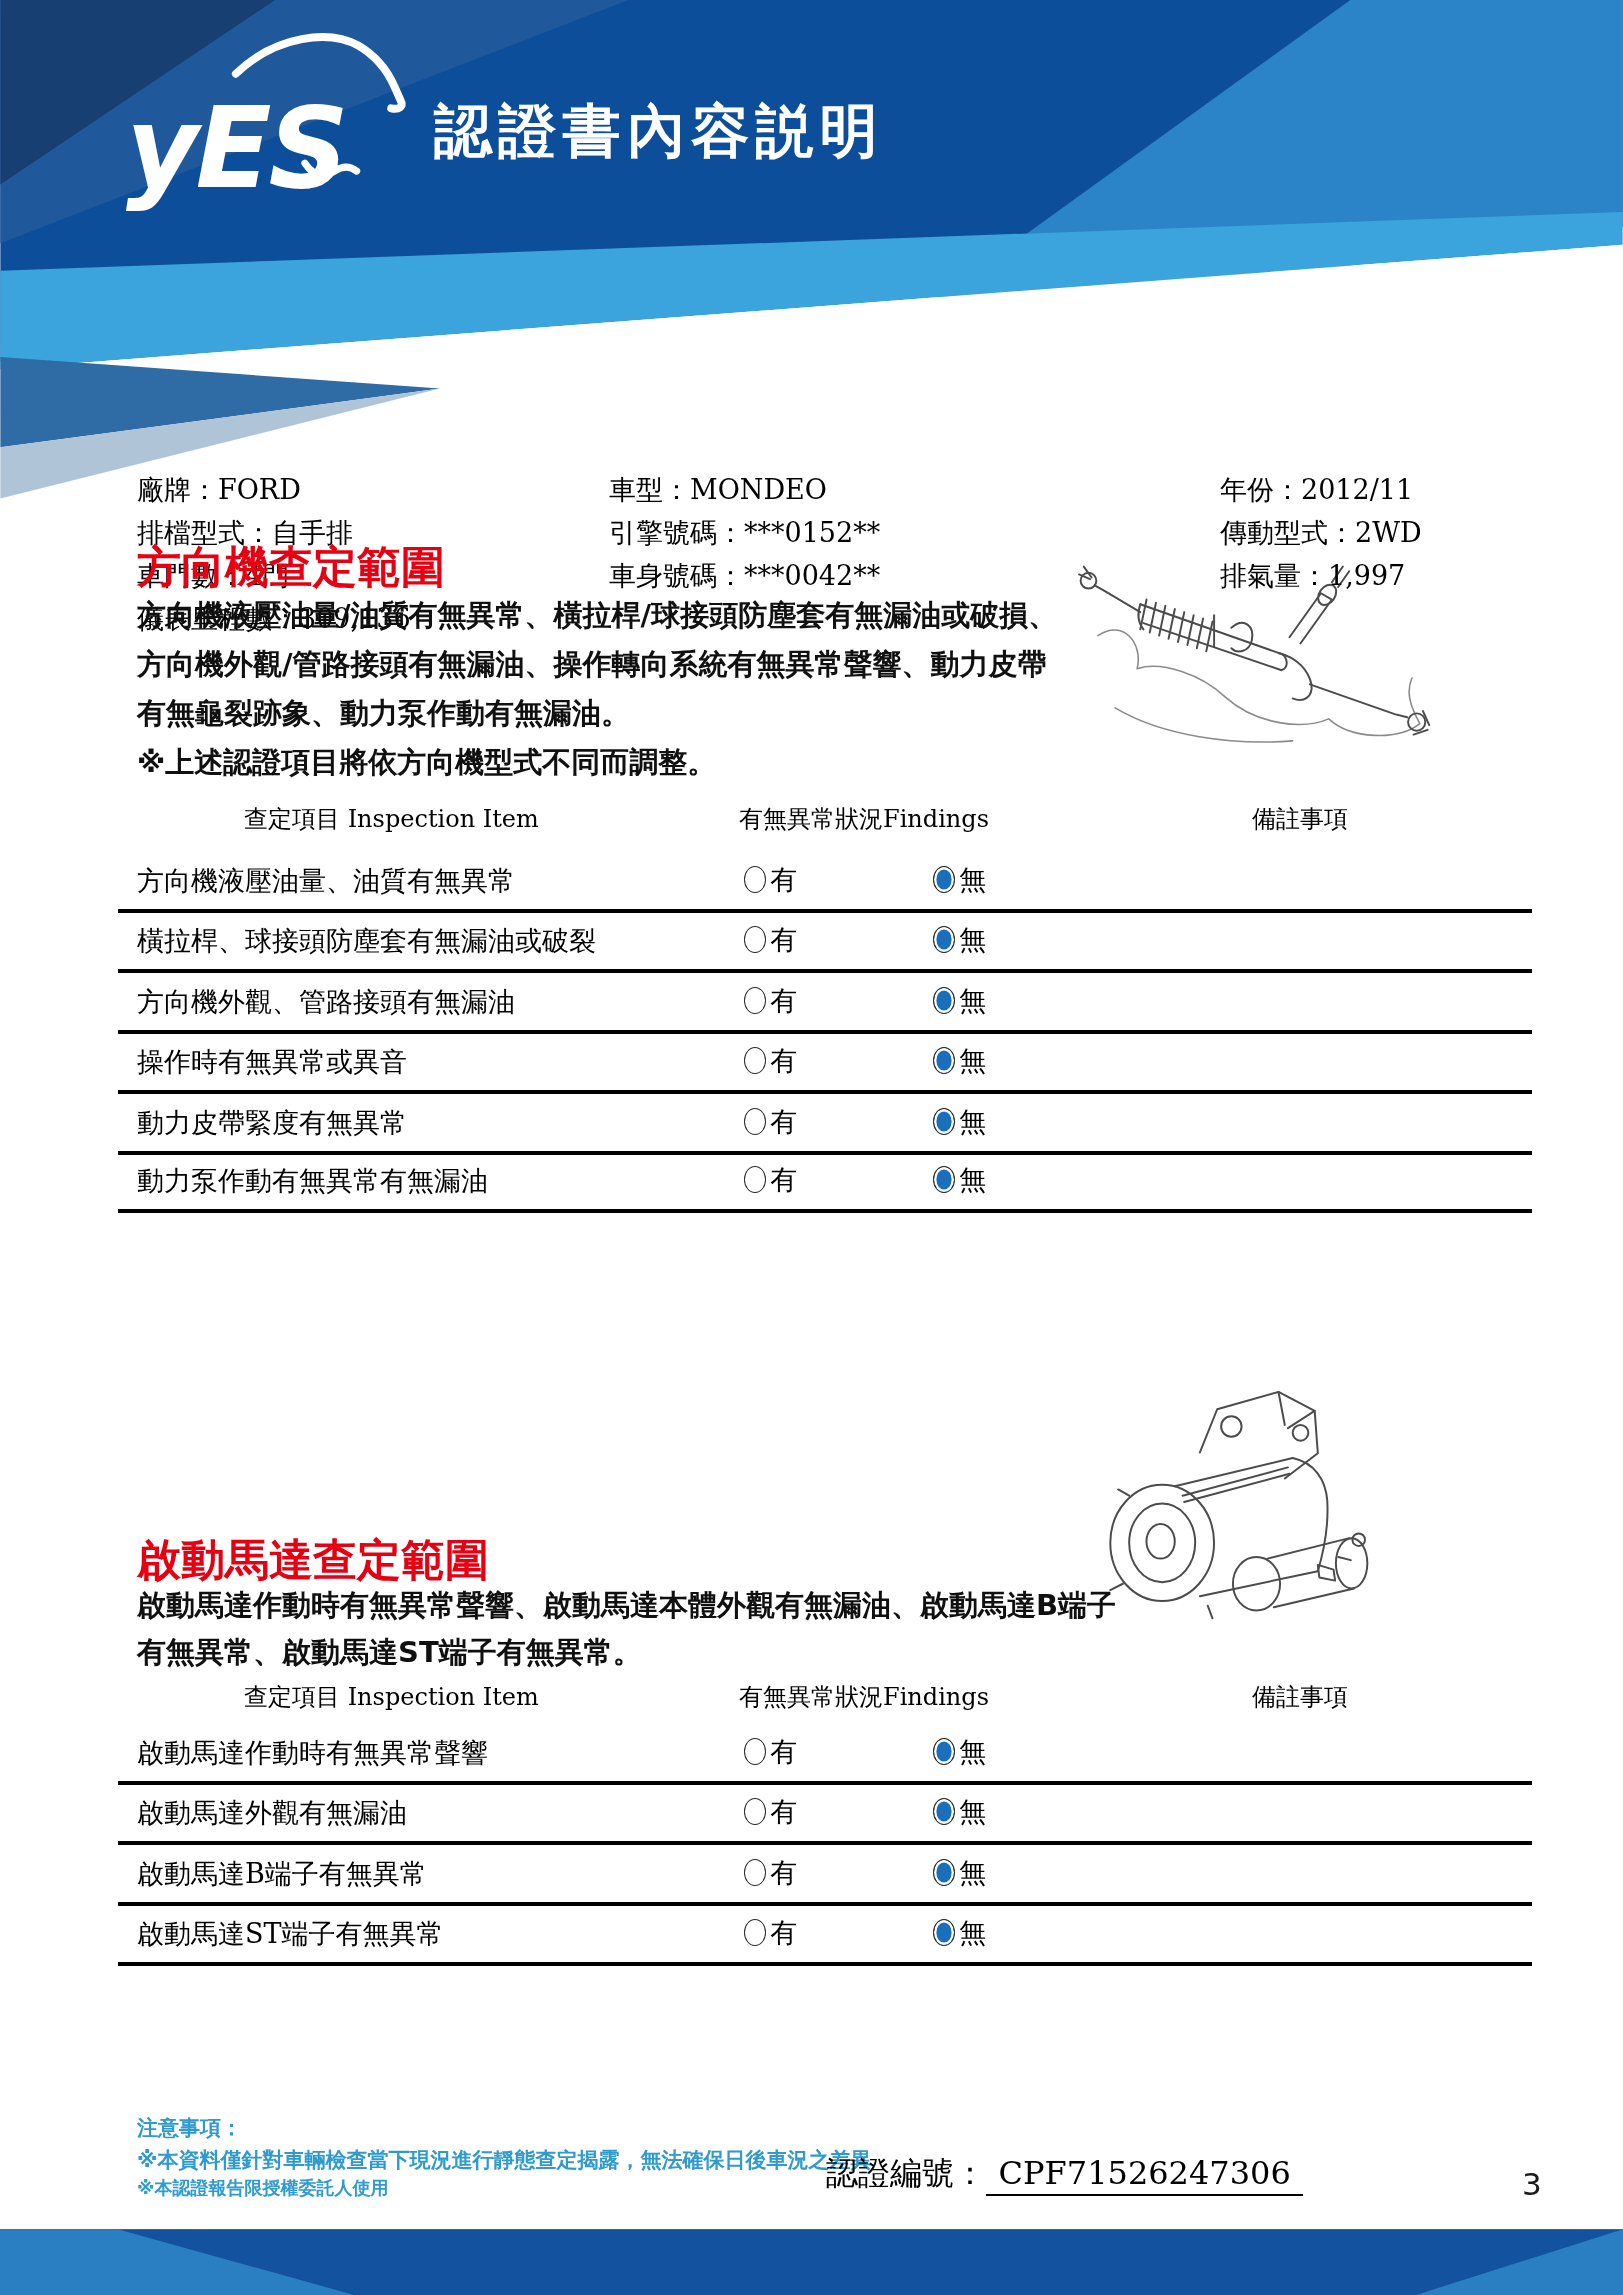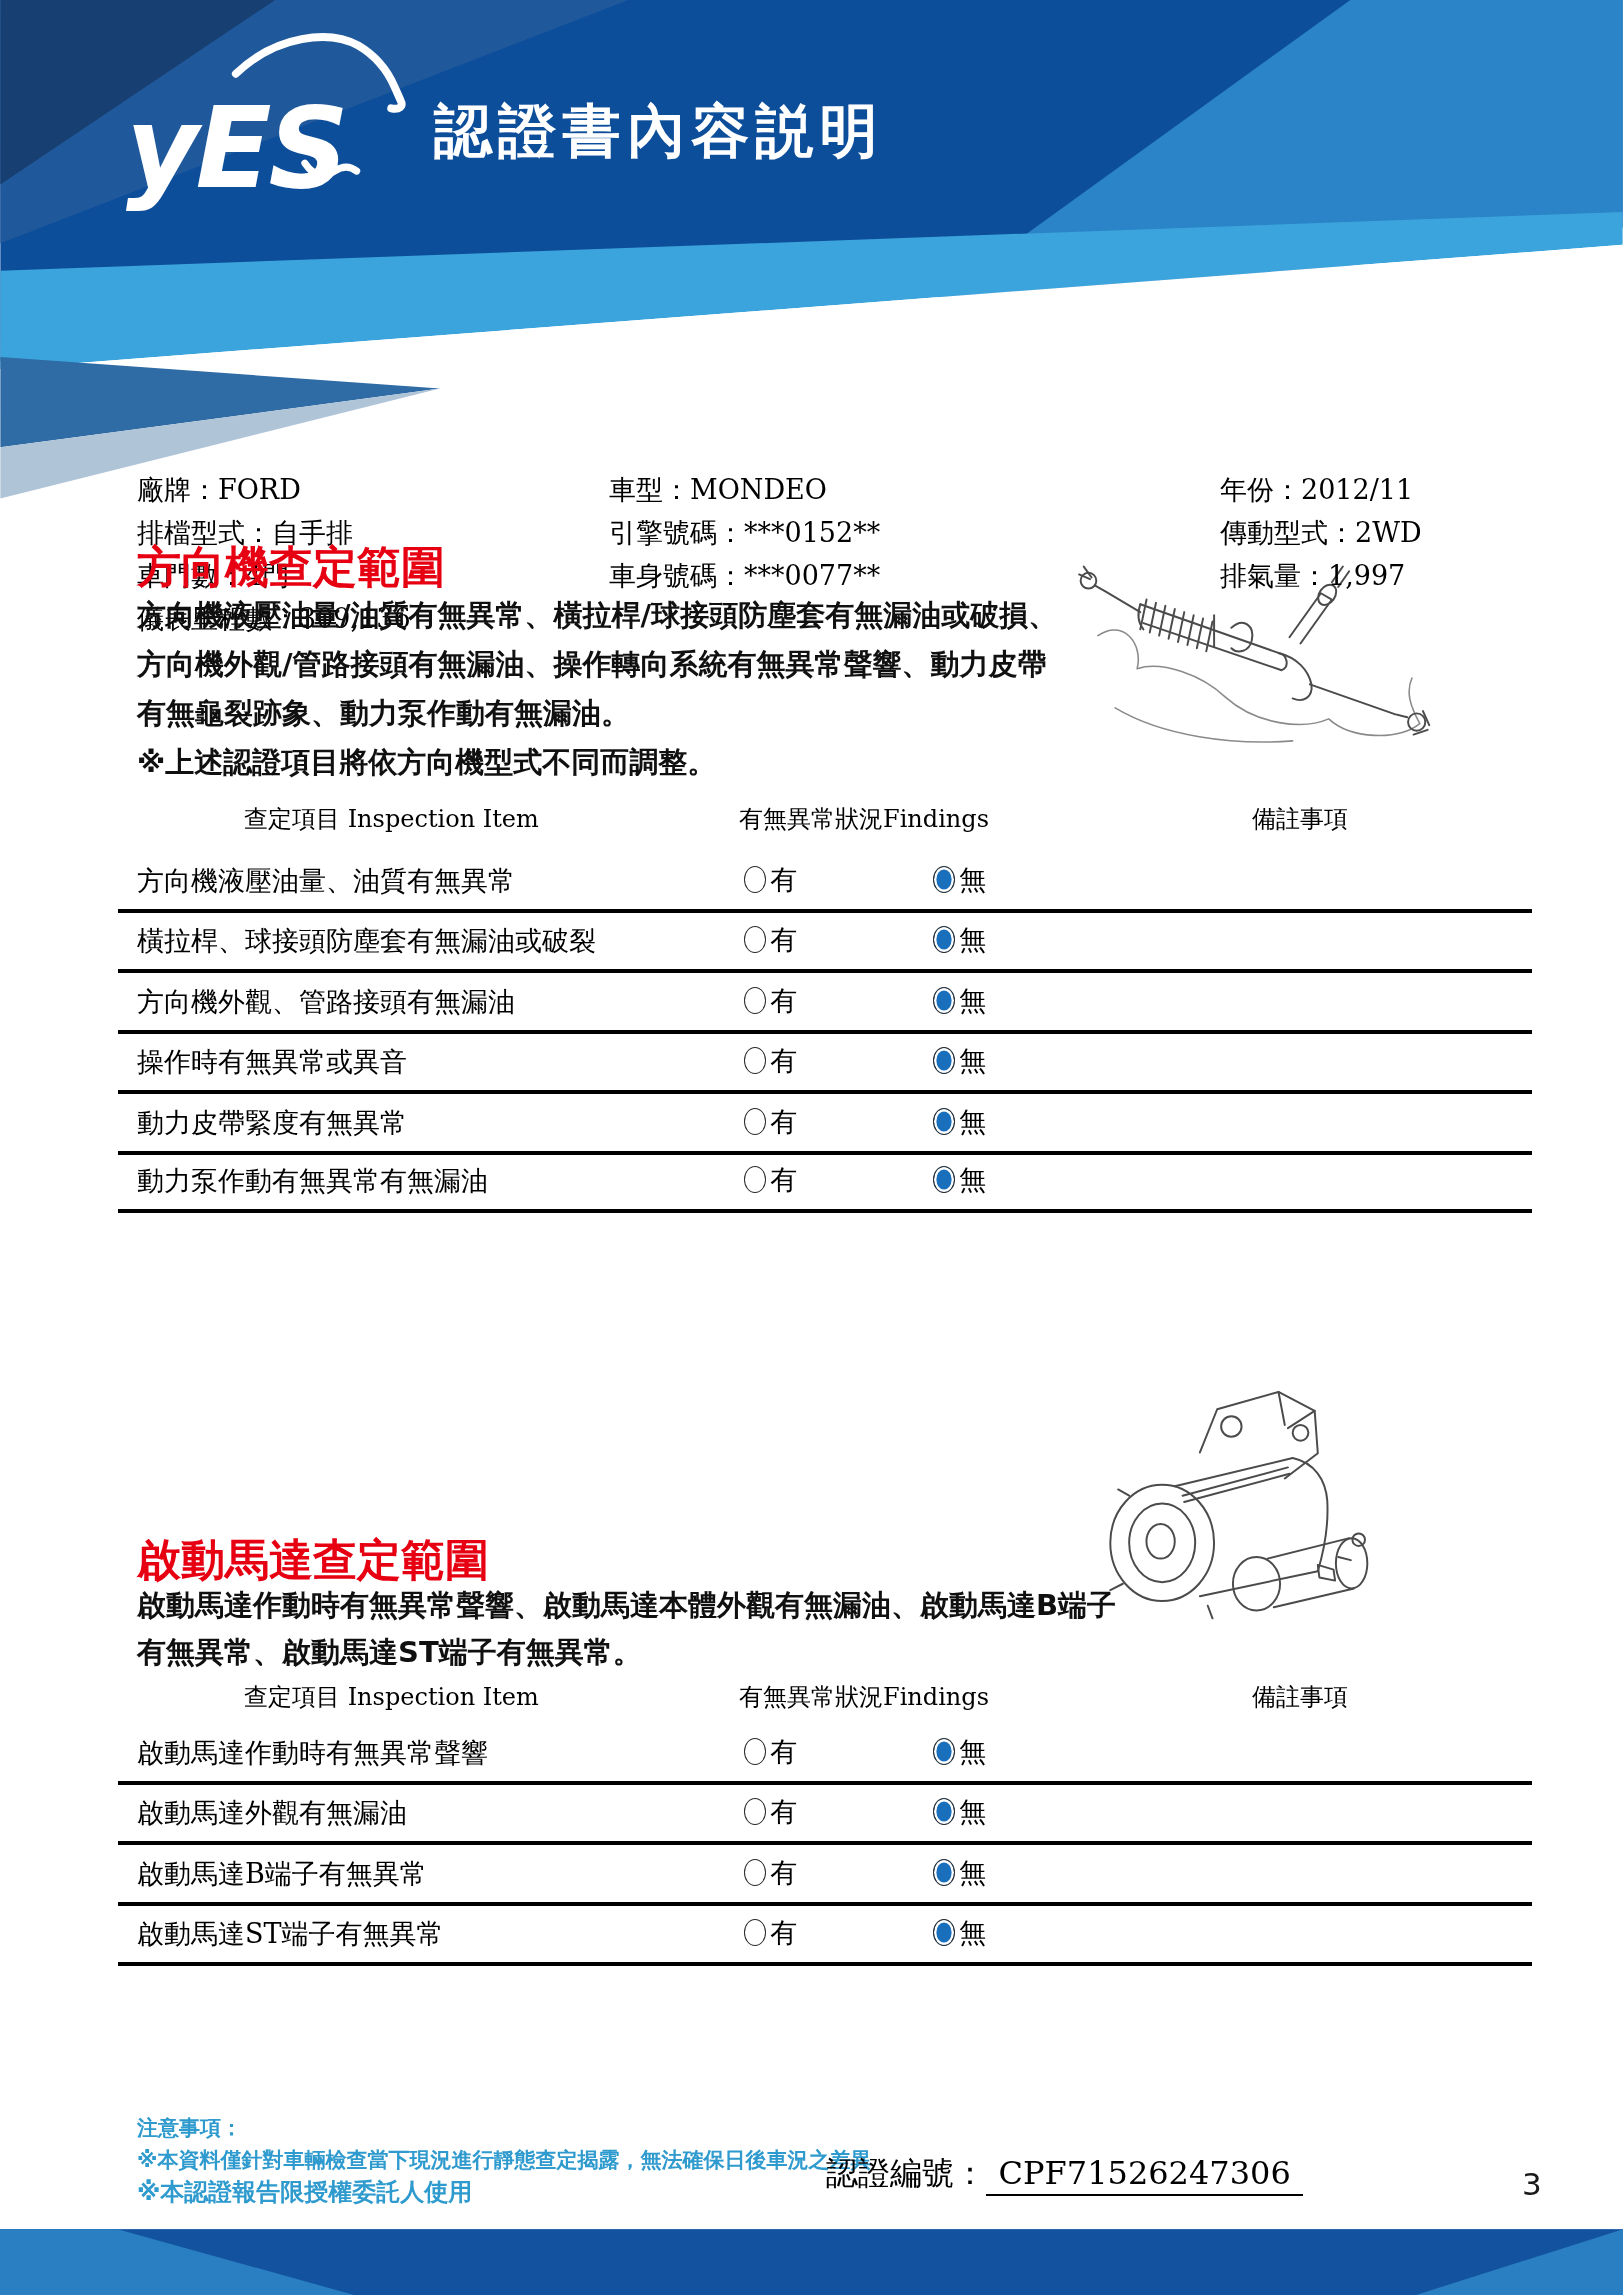--- a/index.html
+++ b/index.html
@@ -25,21 +25,21 @@
   .opt-yes{left:744px;} .opt-no{left:933px;}
   .radio{display:inline-block;width:20.4px;height:25px;border:1.6px solid #2b2b2b;border-radius:50%;
          background:#fff;vertical-align:-4.7px;}
   .radio.on{background:#1A6FBD;box-shadow:inset 0 0 0 2.4px #fff;}
   .opt-label{font-size:27px;margin-left:3.9px;}
   .t-line{position:absolute;left:118px;top:49px;width:1414px;height:3.9px;background:#000;}
   .note-title{position:absolute;left:137px;top:2114px;font-size:21px;font-weight:bold;color:#2E9ACE;
               font-family:"DejaVu Sans", sans-serif;z-index:2;}
   .note-1{position:absolute;left:137px;top:2146px;font-size:21px;font-weight:bold;color:#2E9ACE;
           font-family:"DejaVu Sans", sans-serif;z-index:2;white-space:nowrap;}
-  .note-2{position:absolute;left:137px;top:2176px;font-size:24px;font-weight:bold;color:#2E9ACE;
+  .note-2{position:absolute;left:137px;top:2176px;font-size:18px;font-weight:bold;color:#2E9ACE;
           font-family:"DejaVu Sans", sans-serif;z-index:2;}
   .cert{position:absolute;left:826px;top:2152px;font-size:32px;z-index:2;white-space:nowrap;text-align:center;}
   .cert .num{border-bottom:2.4px solid #000;padding:0 12.6px 1.6px 12.6px;}
   .pagenum{position:absolute;left:1522px;top:2166px;font-size:31px;z-index:2;
            font-family:"DejaVu Sans", sans-serif;color:#1a1a1a;}
 </style>
 </head>
 <body>
 
 <div class="page">
@@ -65,21 +65,21 @@
 
   <div class="vcol" style="left:137px">
     <div class="vline">廠牌：FORD</div>
     <div class="vline">排檔型式：自手排</div>
     <div class="vline">車門數：4門</div>
     <div class="vline">儀表里程數：309,136</div>
   </div>
   <div class="vcol" style="left:609px">
     <div class="vline">車型：MONDEO</div>
     <div class="vline">引擎號碼：***0152**</div>
-    <div class="vline">車身號碼：***0077**</div>
+    <div class="vline">車身號碼：***0042**</div>
   </div>
   <div class="vcol" style="left:1220px">
     <div class="vline">年份：2012/11</div>
     <div class="vline">傳動型式：2WD</div>
     <div class="vline">排氣量：1,997</div>
   </div>
 
   <div class="sec-title" style="top:538px">方向機查定範圍</div>
   <div class="sec-desc" style="top:591px">方向機液壓油量/油質有無異常、橫拉桿/球接頭防塵套有無漏油或破損、
 方向機外觀/管路接頭有無漏油、操作轉向系統有無異常聲響、動力皮帶

